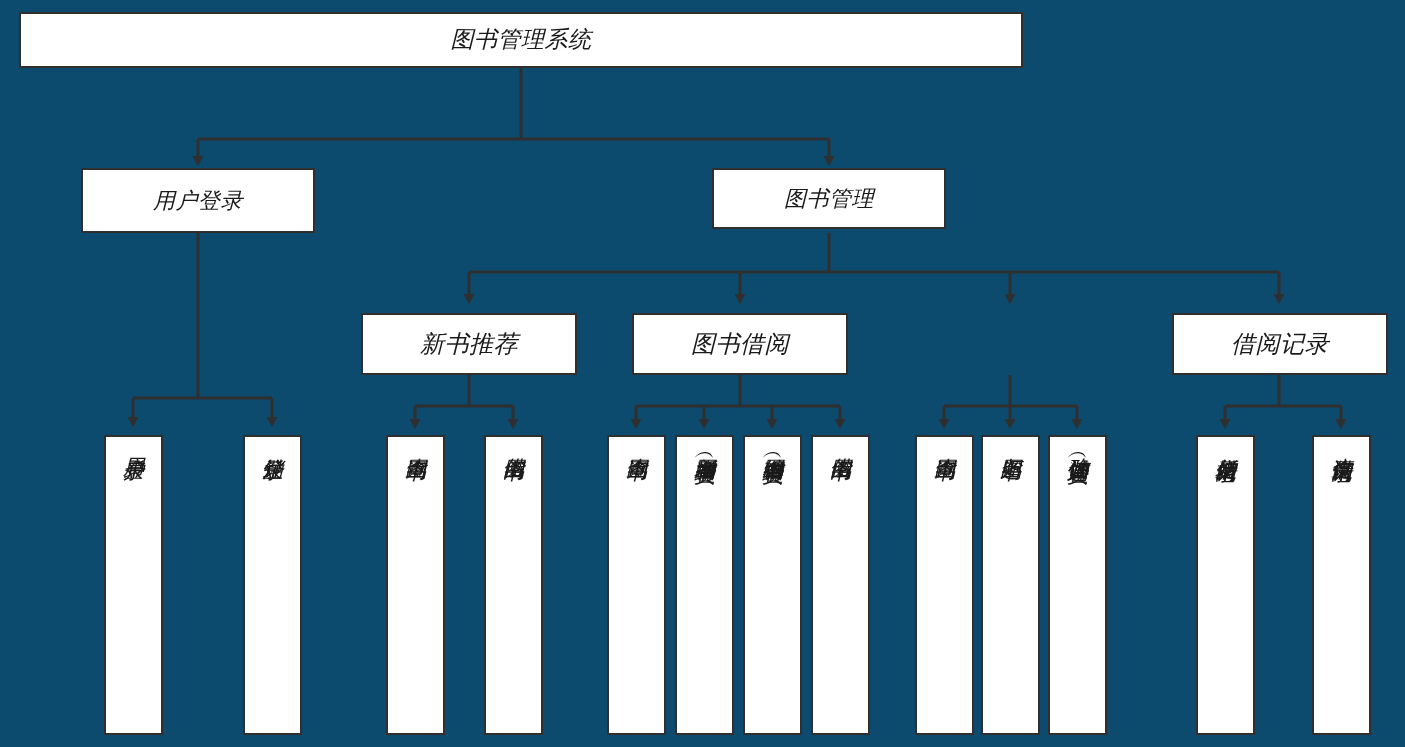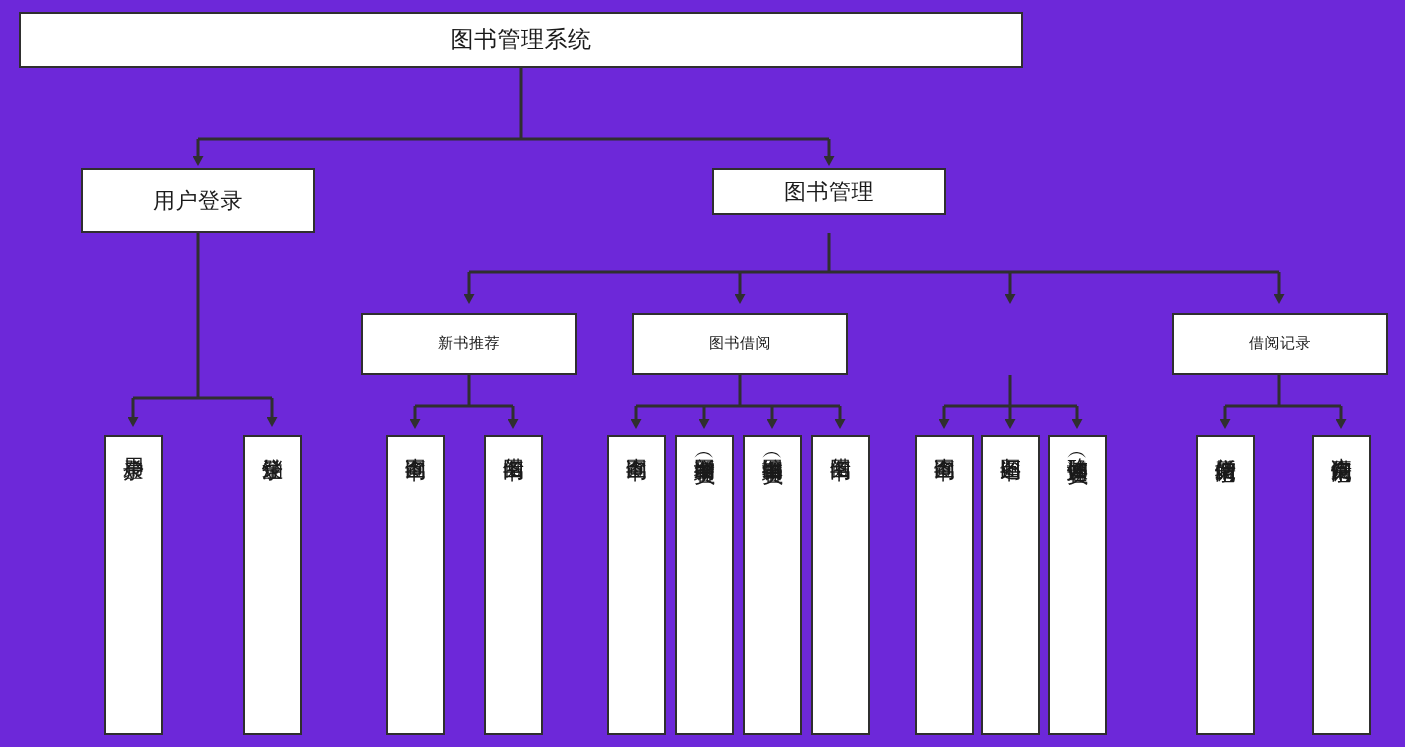--- a/index.html
+++ b/index.html
@@ -5,23 +5,24 @@
 <style>
   html, body {
     margin: 0;
     padding: 0;
     background: #ffffff;
   }
   #canvas {
     position: relative;
     width: 1405px;
     height: 747px;
-    background: #6d28d9;
+    background: #0c4a6e;
     font-family: "DejaVu Sans", "Liberation Sans", sans-serif;
     overflow: hidden;
+    font-style: italic;
   }
   #edges {
     position: absolute;
     left: 0;
     top: 0;
     width: 1405px;
     height: 747px;
     pointer-events: none;
   }
   .node {
@@ -35,21 +36,21 @@
     color: #1a1a1a;
   }
   .node-label {
     display: block;
     text-align: center;
     line-height: 1.18;
     letter-spacing: 0.5px;
   }
   .root .node-label { font-size: 23px; }
   .lvl2 .node-label { font-size: 22px; }
-  .lvl3 .node-label { font-size: 15px; }
+  .lvl3 .node-label { font-size: 24px; }
   .leaf {
     align-items: flex-start;
     padding-top: 4px;
   }
   .leaf .node-label {
     writing-mode: vertical-rl;
     text-orientation: upright;
     font-size: 21px;
     line-height: 1.15;
     letter-spacing: 1px;
@@ -123,21 +124,21 @@
     </g>
   </svg>
 
   <div class="node root" style="left:19px; top:12px; width:1004px; height:56px;">
     <span class="node-label">图书管理系统</span>
   </div>
 
   <div class="node lvl2" style="left:81px; top:168px; width:234px; height:65px;">
     <span class="node-label">用户登录</span>
   </div>
-  <div class="node lvl2" style="left:712px; top:168px; width:234px; height:47px;">
+  <div class="node lvl2" style="left:712px; top:168px; width:234px; height:61px;">
     <span class="node-label">图书管理</span>
   </div>
 
   <div class="node lvl3" style="left:361px; top:313px; width:216px; height:62px;">
     <span class="node-label">新书推荐</span>
   </div>
   <div class="node lvl3" style="left:632px; top:313px; width:216px; height:62px;">
     <span class="node-label">图书借阅</span>
   </div>
   <div class="node lvl3" style="left:1172px; top:313px; width:216px; height:62px;">

